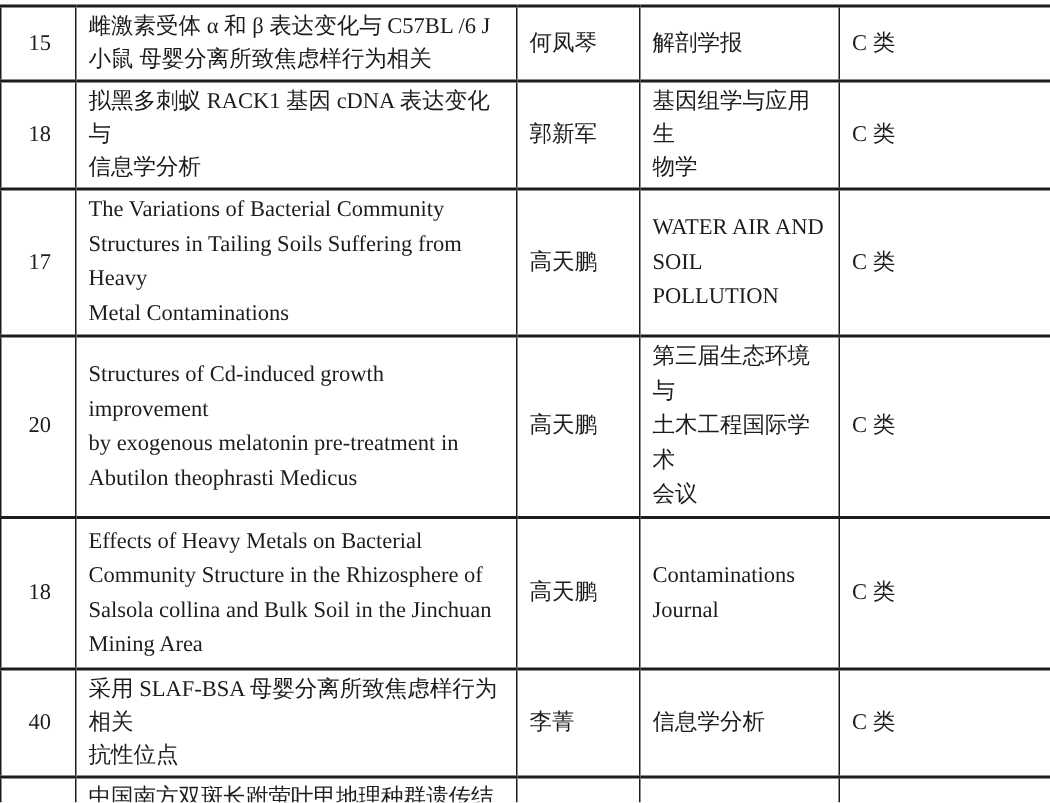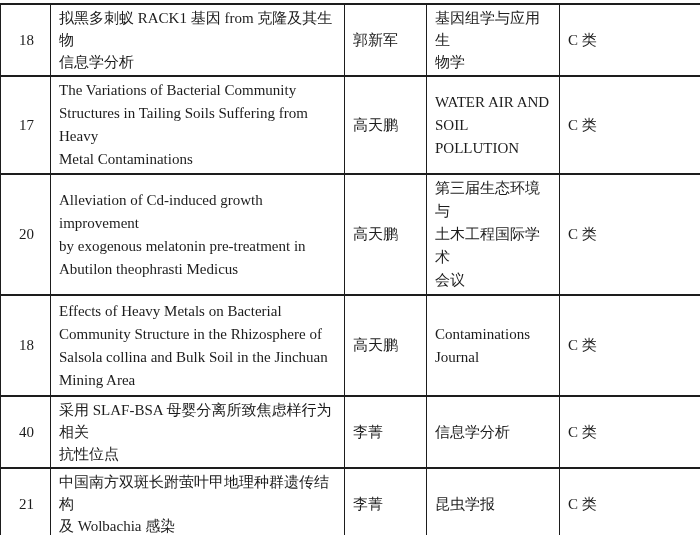--- a/index.html
+++ b/index.html
@@ -60,42 +60,50 @@
 <div class="page">
   <table class="pub-table">
     <colgroup>
       <col style="width:50px">
       <col style="width:294px">
       <col style="width:82px">
       <col style="width:133px">
       <col style="width:141px">
     </colgroup>
     <tbody>
+      <tr class="r2" style="height:44px">
+        <td class="cell-no">15</td>
+        <td class="cell-title">雌激素受体 α 和 β 表达变化与 C57BL /6 J
+小鼠 母婴分离所致焦虑样行为相关</td>
+        <td class="cell-author">何凤琴</td>
+        <td class="cell-journal">解剖学报</td>
+        <td class="cell-category">C 类</td>
+      </tr>
       <tr class="r2" style="height:47px">
         <td class="cell-no">18</td>
-        <td class="cell-title">拟黑多刺蚁 RACK1 基因 from 克隆及其生物
+        <td class="cell-title">拟黑多刺蚁 RACK1 基因 cDNA 表达变化与
 信息学分析</td>
         <td class="cell-author">郭新军</td>
         <td class="cell-journal">基因组学与应用生
 物学</td>
         <td class="cell-category">C 类</td>
       </tr>
       <tr style="height:71px">
         <td class="cell-no">17</td>
         <td class="cell-title">The Variations of Bacterial Community
 Structures in Tailing Soils Suffering from Heavy
 Metal Contaminations</td>
         <td class="cell-author">高天鹏</td>
         <td class="cell-journal">WATER AIR AND
 SOIL POLLUTION</td>
         <td class="cell-category">C 类</td>
       </tr>
       <tr style="height:73px">
         <td class="cell-no">20</td>
-        <td class="cell-title">Alleviation of Cd-induced growth improvement
+        <td class="cell-title">Structures of Cd-induced growth improvement
 by exogenous melatonin pre-treatment in
 Abutilon theophrasti Medicus</td>
         <td class="cell-author">高天鹏</td>
         <td class="cell-journal">第三届生态环境与
 土木工程国际学术
 会议</td>
         <td class="cell-category">C 类</td>
       </tr>
       <tr style="height:101px">
         <td class="cell-no">18</td>

